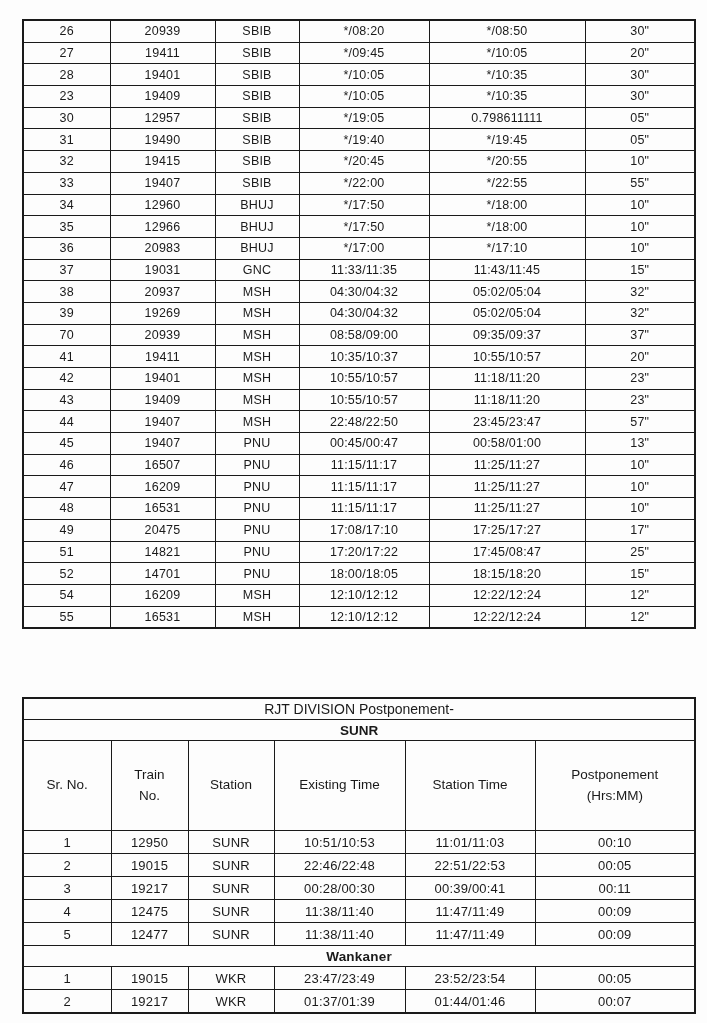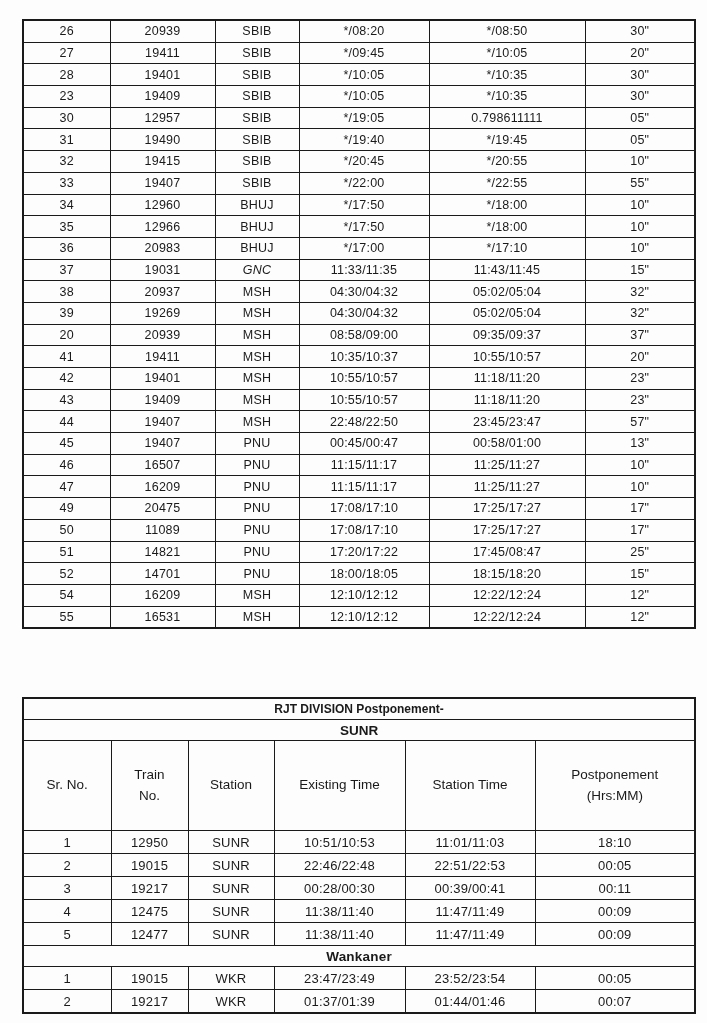--- a/index.html
+++ b/index.html
@@ -33,41 +33,41 @@
   #delay-table { top: 19px; width: 672px; }
   #delay-table td {
     height: 20.7px;
     font-size: 12.5px;
     letter-spacing: 0.2px;
   }
   
   #rjt-table { top: 697px; width: 672px; }
   #rjt-table .title-row th {
     height: 20px;
-    font-weight: bold;
-    font-size: 12px;
+    font-weight: normal;
+    font-size: 14px;
   }
   #rjt-table .section-row th, #rjt-table .section-row td {
     height: 20px;
     font-weight: bold;
     font-size: 13.5px;
   }
   #rjt-table .header-row th {
     height: 89px;
     font-size: 13.5px;
     white-space: normal;
     padding: 0 20px;
     line-height: 1.5;
   }
   #rjt-table tbody td {
     height: 22px;
     font-size: 13px;
     letter-spacing: 0.2px;
   }
-  .italic { font-style: italic; }
+  .italic { }
 </style>
 </head>
 <body>
 
 <div class="page">
 
   <table id="delay-table">
     <colgroup>
       <col style="width:87px">
       <col style="width:105px">
@@ -183,21 +183,21 @@
         </tr>
         <tr>
           <td>39</td>
           <td>19269</td>
           <td>MSH</td>
           <td>04:30/04:32</td>
           <td>05:02/05:04</td>
           <td>32"</td>
         </tr>
         <tr>
-          <td>20</td>
+          <td>70</td>
           <td>20939</td>
           <td>MSH</td>
           <td>08:58/09:00</td>
           <td>09:35/09:37</td>
           <td>37"</td>
         </tr>
         <tr>
           <td>41</td>
           <td>19411</td>
           <td>MSH</td>
@@ -247,30 +247,30 @@
         </tr>
         <tr>
           <td>47</td>
           <td>16209</td>
           <td>PNU</td>
           <td>11:15/11:17</td>
           <td>11:25/11:27</td>
           <td>10"</td>
         </tr>
         <tr>
+          <td>48</td>
+          <td>16531</td>
+          <td>PNU</td>
+          <td>11:15/11:17</td>
+          <td>11:25/11:27</td>
+          <td>10"</td>
+        </tr>
+        <tr>
           <td>49</td>
           <td>20475</td>
-          <td>PNU</td>
-          <td>17:08/17:10</td>
-          <td>17:25/17:27</td>
-          <td>17"</td>
-        </tr>
-        <tr>
-          <td>50</td>
-          <td>11089</td>
           <td>PNU</td>
           <td>17:08/17:10</td>
           <td>17:25/17:27</td>
           <td>17"</td>
         </tr>
         <tr>
           <td>51</td>
           <td>14821</td>
           <td>PNU</td>
           <td>17:20/17:22</td>
@@ -329,21 +329,21 @@
         <th>Postponement (Hrs:MM)</th>
       </tr>
     </thead>
     <tbody>
         <tr>
           <td>1</td>
           <td>12950</td>
           <td>SUNR</td>
           <td>10:51/10:53</td>
           <td>11:01/11:03</td>
-          <td>18:10</td>
+          <td>00:10</td>
         </tr>
         <tr>
           <td>2</td>
           <td>19015</td>
           <td>SUNR</td>
           <td>22:46/22:48</td>
           <td>22:51/22:53</td>
           <td>00:05</td>
         </tr>
         <tr>

